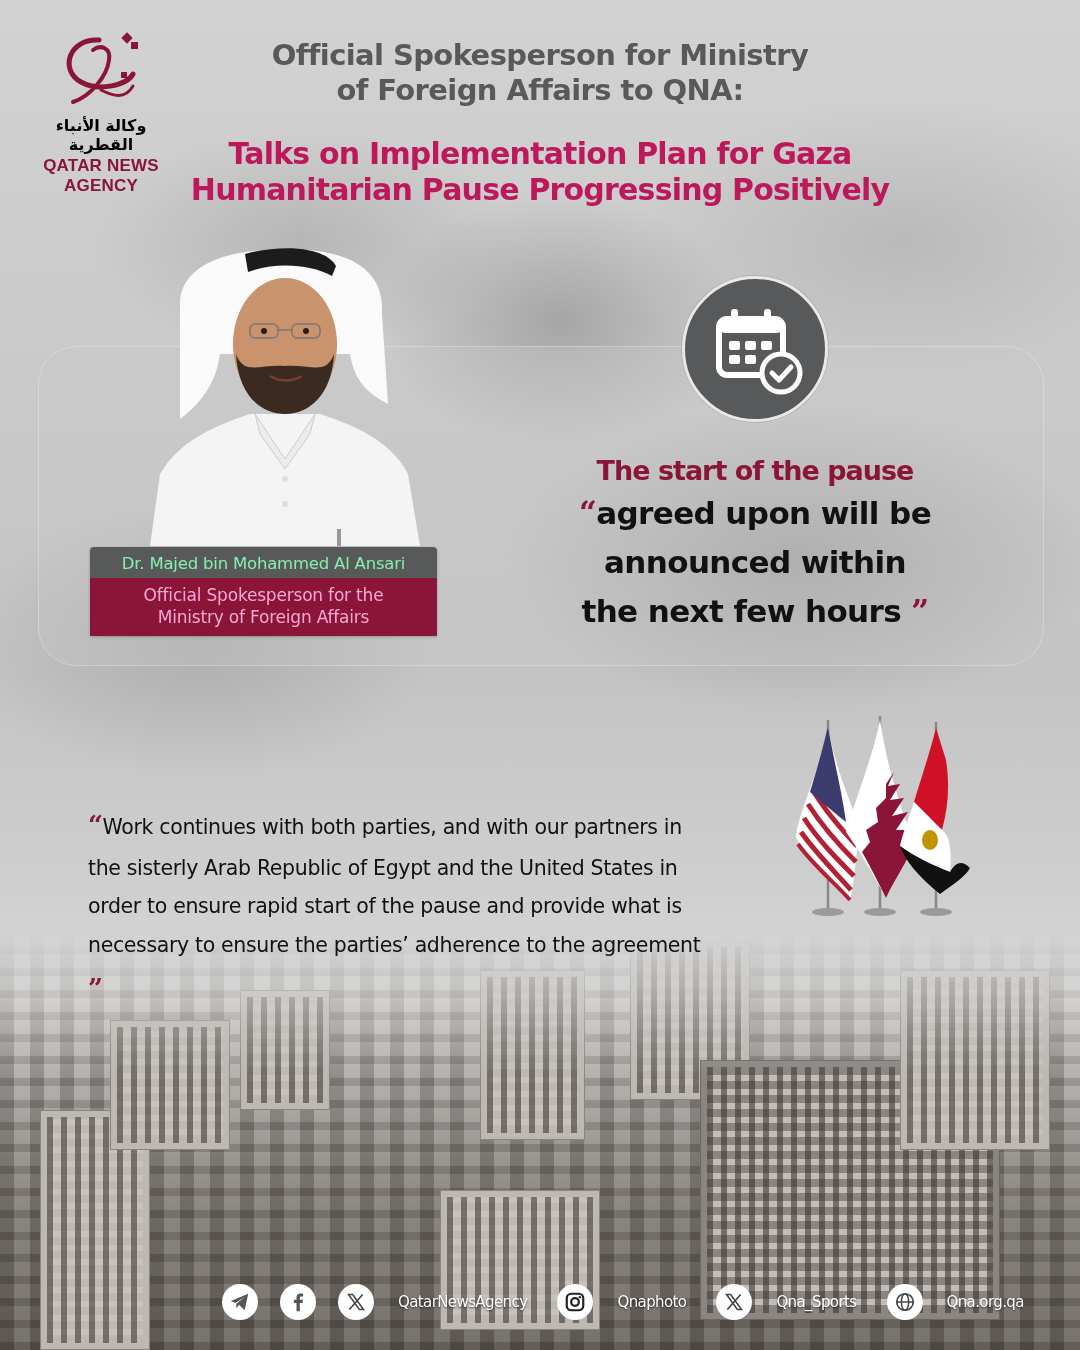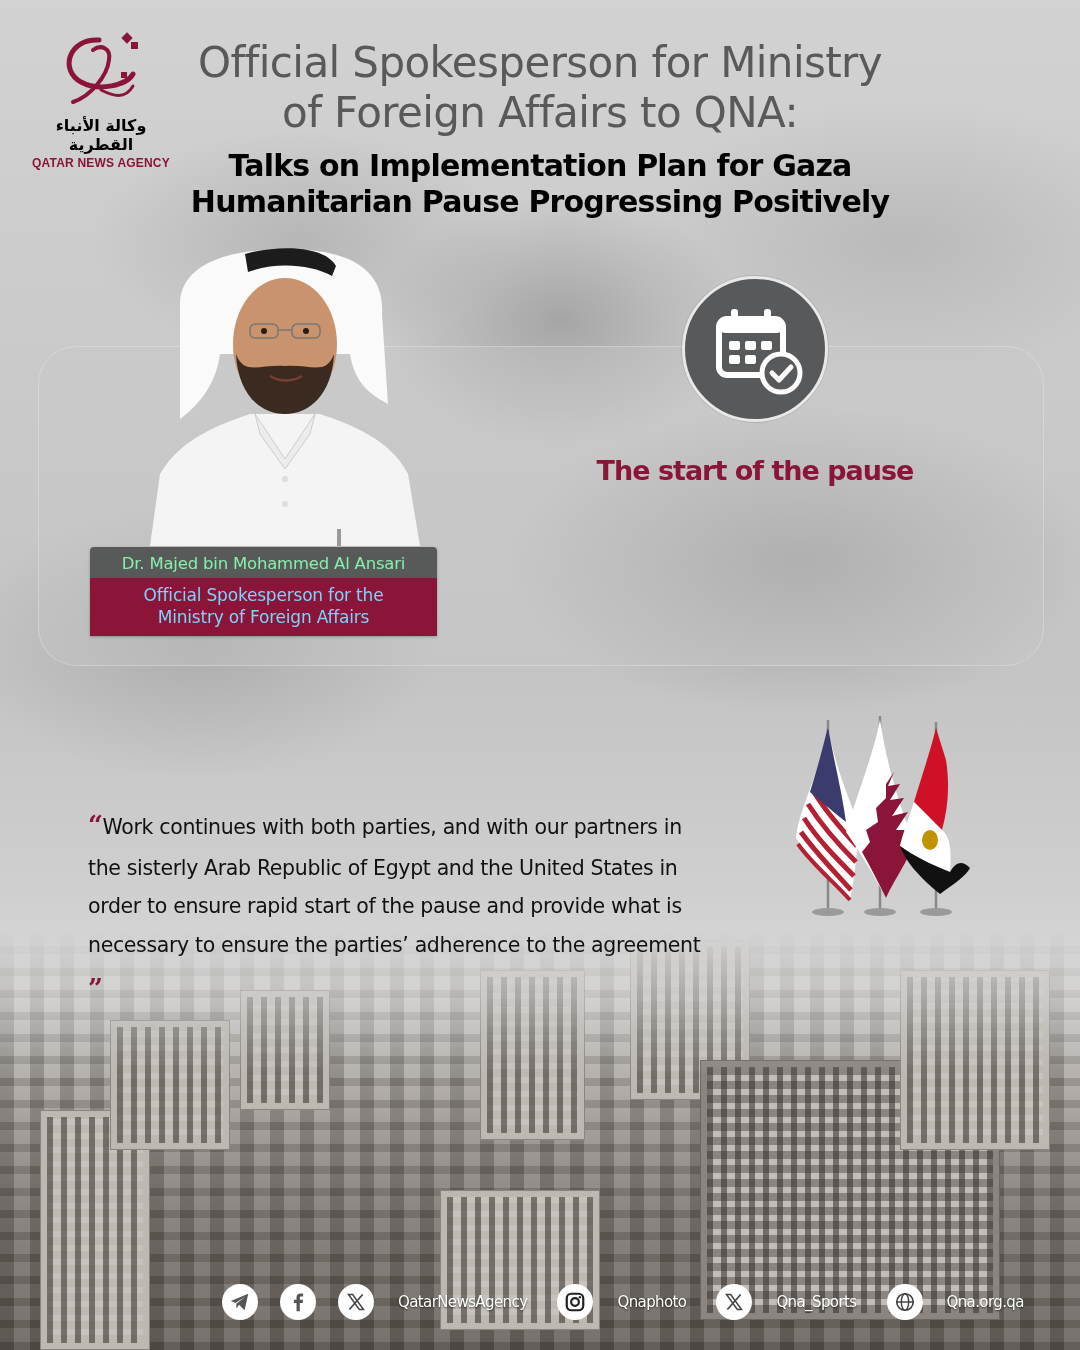--- a/index.html
+++ b/index.html
@@ -38,33 +38,33 @@
     position: absolute; left: 38px; top: 346px; width: 1006px; height: 320px;
     border-radius: 38px;
     background: rgba(200,200,200,0.35);
     border: 1px solid rgba(255,255,255,0.25);
   }
 
   
   .logo { position: absolute; left: 26px; top: 30px; width: 150px; text-align: center; }
   .logo svg { display: block; margin: 0 auto; }
   .logo-ar { font-family: "DejaVu Sans", sans-serif; color: #000000; font-size: 16px; font-weight: bold; margin-top: 6px; direction: rtl; }
-  .logo-en { font-family: "Liberation Sans", sans-serif; color: #8a1538; font-size: 12px; font-weight: bold; letter-spacing: 0.2px; margin-top: 2px; text-align: center; }
+  .logo-en { font-family: "Liberation Sans", sans-serif; color: #8a1538; font-size: 17px; font-weight: bold; letter-spacing: 0.2px; margin-top: 2px; text-align: center; }
 
   
   .headline { position: absolute; left: 170px; width: 740px; top: 38px; text-align: center; }
-  .h-grey { font-family: "DejaVu Sans", sans-serif; font-size: 42px; color: #58595b; font-weight: normal; line-height: 1.2; letter-spacing: -0.6px; }
-  .h-red { position: absolute; left: 110px; width: 860px; top: 148px; text-align: center;
-    font-family: "DejaVu Sans", sans-serif; font-size: 30px; color: #000000; font-weight: bold; line-height: 1.2; letter-spacing: -0.8px; }
+  .h-grey { font-family: "DejaVu Sans", sans-serif; font-size: 29px; color: #58595b; font-weight: bold; line-height: 1.2; letter-spacing: -0.6px; }
+  .h-red { position: absolute; left: 110px; width: 860px; top: 136px; text-align: center;
+    font-family: "DejaVu Sans", sans-serif; font-size: 30px; color: #be185d; font-weight: bold; line-height: 1.2; letter-spacing: -0.8px; }
 
   
   .portrait { position: absolute; left: 150px; top: 244px; width: 270px; height: 302px; overflow: hidden; }
   .name-card { position: absolute; left: 90px; top: 547px; width: 347px; border-radius: 4px 4px 0 0; overflow: hidden; box-shadow: 0 1px 3px rgba(0,0,0,0.25); }
   .name-bar { background: #585a5a; color: #86efac; font-size: 16.5px; text-align: center; padding: 7px 4px 5px; letter-spacing: -0.2px; }
-  .title-bar { background: #8a1538; color: #7dd3fc; font-size: 17px; text-align: center; padding: 6px 6px 8px; line-height: 1.3; letter-spacing: -0.2px; }
+  .title-bar { background: #8a1538; color: #f9a8d4; font-size: 17px; text-align: center; padding: 6px 6px 8px; line-height: 1.3; letter-spacing: -0.2px; }
 
   
   .cal-circle { position: absolute; left: 682px; top: 276px; width: 146px; height: 146px; border-radius: 50%;
     background: #58595b; border: 3px solid #e8e8e8; box-shadow: 0 0 0 1px rgba(0,0,0,0.1); }
   .cal-circle svg { position: absolute; left: 26px; top: 26px; }
 
   
   .q1 { position: absolute; left: 490px; width: 530px; top: 455px; text-align: center; }
   .q1-head { font-size: 27px; color: #8a1538; font-weight: bold; letter-spacing: -1px; line-height: 1.2; }
   .q1-body { font-size: 31px; color: #111; font-weight: bold; line-height: 1.58; letter-spacing: -0.6px; margin-top: 2px; }
@@ -168,20 +168,25 @@
     <rect x="50" y="36" width="11" height="9" rx="2" fill="#fff"></rect>
     <rect x="18" y="50" width="11" height="9" rx="2" fill="#fff"></rect>
     <rect x="34" y="50" width="11" height="9" rx="2" fill="#fff"></rect>
     <circle cx="70" cy="68" r="19" fill="#58595b" stroke="#fff" stroke-width="5"></circle>
     <path d="M61 68 L68 75 L80 62" fill="none" stroke="#fff" stroke-width="5" stroke-linecap="round" stroke-linejoin="round"></path>
   </svg>
 </div>
 
 <div class="q1">
   <div class="q1-head">The start of the pause</div>
+  <div class="q1-body">
+    <div><span class="qm">“</span><span>agreed upon will be</span></div>
+    <div>announced within</div>
+    <div><span>the next few hours</span> <span class="qm">”</span></div>
+  </div>
 </div>
 
 <div class="q2">
   <span class="qm" style="font-size:26px;">“</span><span>Work continues with both parties, and with our partners in the sisterly Arab Republic of Egypt and the United States in order to ensure rapid start of the pause and provide what is necessary to ensure the parties’ adherence to the agreement</span> <span class="qm" style="font-size:26px;">”</span>
 </div>
 
 <div class="flags">
   <svg width="190" height="210" viewBox="0 0 190 210">
 
     <line x1="38" y1="8" x2="38" y2="198" stroke="#888" stroke-width="2.5"></line>

